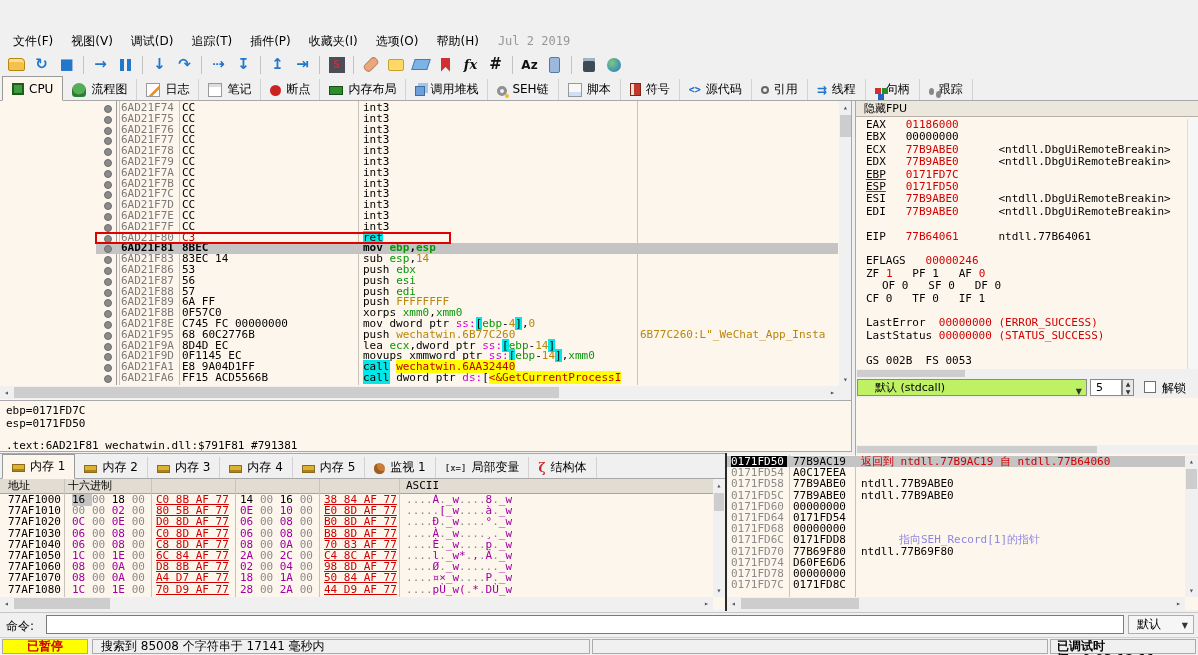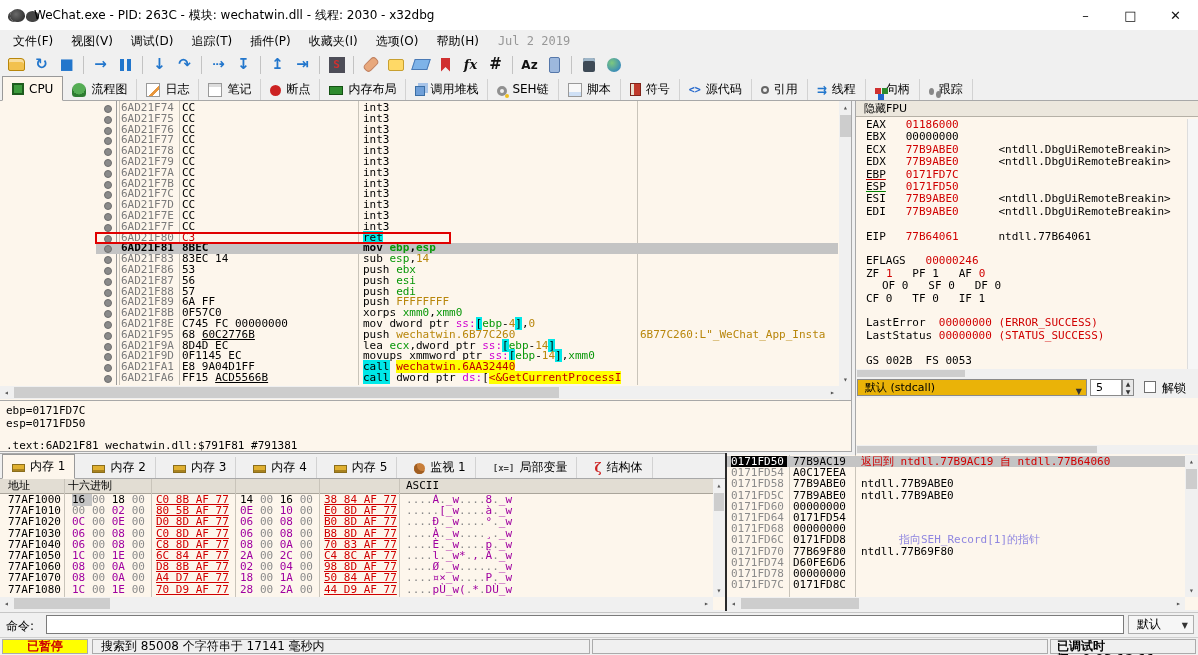--- a/index.html
+++ b/index.html
@@ -29,21 +29,21 @@
   .ik-strings{width:16px;height:16px;background:#4d4d57;color:#d03030;font:bold 11px/16px "DejaVu Sans Mono",monospace;text-align:center;}
   .ik-patch{width:14px;height:7px;background:#e8a87c;border:1px solid #c08060;border-radius:4px;transform:rotate(-45deg);}
   .ik-comment{width:14px;height:10px;background:#ffd966;border:1px solid #c8a030;border-radius:2px;}
   .ik-label{width:14px;height:9px;background:#7eb3e8;border:1px solid #4a7ab5;transform:skewX(-18deg);}
   .ik-bookmark{width:9px;height:14px;background:#d03030;clip-path:polygon(0 0,100% 0,100% 100%,50% 68%,0 100%);}
   .ik-phone{width:9px;height:14px;background:#9db8dd;border:1px solid #5577aa;border-radius:2px;}
   .ik-calc{width:12px;height:14px;background:#3e4a56;border-radius:2px;box-shadow:inset 0 3px 0 #9fb6c8;}
   .ik-globe{width:14px;height:14px;border-radius:50%;background:radial-gradient(circle at 35% 35%,#7ec97e,#2276cc);}
   
   .tabbar{position:absolute;left:0;top:77px;width:1198px;height:24px;background:#f0f0f0;border-bottom:1px solid #a8a8a8;display:flex;align-items:flex-end;padding-left:2px;box-sizing:border-box;}
-  .btabs{position:absolute;left:0;top:453px;width:725px;height:26px;background:#f0f0f0;border-top:1px solid #a8a8a8;border-bottom:1px solid #a8a8a8;display:flex;align-items:flex-end;padding-left:2px;box-sizing:border-box;gap:8px;}
+  .btabs{position:absolute;left:0;top:453px;width:725px;height:26px;background:#f0f0f0;border-top:1px solid #a8a8a8;border-bottom:1px solid #a8a8a8;display:flex;align-items:flex-end;padding-left:2px;box-sizing:border-box;}
   .tab{display:inline-flex;align-items:center;height:21px;padding:0 9px;border-right:1px solid #d2d2d2;white-space:nowrap;}
   .tab.active{background:#fdf6ec;border:1px solid #999;border-bottom:1px solid #fdf6ec;height:23px;margin-bottom:-1px;}
   .ti{display:inline-block;width:14px;height:14px;margin-right:5px;position:relative;box-sizing:border-box;text-align:center;}
   .ti-cpu{width:12px;height:12px;background:#3d9b3d;border:2px solid #1e5c1e;}
   .ti-graph{background:radial-gradient(circle at 50% 38%,#55ad55 55%,#2e7d32 56%);border-radius:50% 50% 25% 25%;}
   .ti-log{background:linear-gradient(135deg,transparent 55%,#e8963c 55%,#e8963c 72%,transparent 72%),#fff;border:1px solid #999;}
   .ti-notes{background:#fff;border:1px solid #999;box-shadow:inset 0 3px 0 #ddd;}
   .ti-breakpoints{width:11px;height:11px;margin-top:1px;background:#cc2222;border-radius:50%;}
   .ti-memmap{height:9px;margin-top:2px;background:#2e8b2e;border:1px solid #145214;}
   .ti-callstack{width:10px;height:10px;margin-top:3px;background:#6f9fd8;border:1px solid #3a6ea5;box-shadow:3px -3px 0 #a8c4e8;}
@@ -66,41 +66,41 @@
   .dselbg{position:absolute;left:96px;width:742px;top:0;height:100%;background:#c4c4c4;}
   .dbox{position:absolute;left:95px;width:356px;top:-1px;height:12px;border:2px solid #e00000;box-sizing:border-box;z-index:5;}
   .ddot{position:absolute;left:104px;top:2px;width:6px;height:6px;border-radius:50%;background:#8a8a8a;border:1px solid #6e6e6e;}
   .daddr{position:absolute;left:121px;color:#7a7a7a;}
   .drow.sel .daddr{color:#000;}
   .dbytes{position:absolute;left:182px;color:#000;}
   .dinstr{position:absolute;left:363px;}
   .dcomm{position:absolute;left:640px;color:#b8860b;}
   .tk-k{color:#000;} .tk-r{color:#089708;} .tk-n{color:#b8860b;} .tk-s{color:#d000d0;}
   .tk-b{background:#00e8e8;color:#000;} .tk-c{background:#00e8e8;color:#000;} .tk-y{background:#ffff00;color:#c00000;}
-  .b-u{text-decoration:underline;margin-top:26px;} .b-rd{color:#cc0000;}
+  .b-u{margin-top:26px;} .b-rd{color:#cc0000;}
   .vline{position:absolute;width:1px;background:#c9c4ba;}
   .gline{position:absolute;width:1px;background:#9a9a9a;}
   
   .sbtrack{position:absolute;background:#f0f0f0;}
   .sbthumb{position:absolute;background:#cdcdcd;}
   .sbarrow{position:absolute;width:13px;height:13px;font-size:8px;line-height:13px;text-align:center;color:#555;background:#f0f0f0;}
   
   .infopane{position:absolute;left:0;top:400px;width:852px;height:52px;background:#fdf6ec;border-top:1px solid #a8a8a8;border-bottom:1px solid #a8a8a8;border-right:1px solid #a8a8a8;box-sizing:border-box;font-size:11px;}
   .iline{position:absolute;left:6px;white-space:pre;}
   
   .registers{position:absolute;left:855px;top:101px;width:343px;height:354px;background:#fdf6ec;border-left:1px solid #a8a8a8;box-sizing:border-box;overflow:hidden;}
   .fpuhdr{position:absolute;left:0;top:0;width:343px;height:16px;background:#ece7dd;border-bottom:1px solid #b5b0a6;font-size:11px;line-height:16px;padding-left:8px;box-sizing:border-box;}
   .rrows{position:absolute;left:0;top:18px;width:330px;height:250px;overflow:hidden;}
   .rrow{position:absolute;left:10px;font-size:11px;line-height:12.4px;white-space:pre;}
   .r-k{color:#000;} .r-r{color:#d00000;}
   .r-ur{color:#000;text-decoration:underline;text-decoration-color:#cc0000;}
   .r-ug{color:#000;text-decoration:underline;text-decoration-color:#008000;}
   .rvscroll{position:absolute;left:331px;top:18px;width:11px;height:250px;background:#f6f6f6;border-left:1px solid #ddd;}
   .convrow{position:absolute;left:0;top:277px;width:343px;height:20px;background:#f0f0f0;}
-  .combo{position:absolute;background:#eab308;border:1px solid #8a8a8a;font-size:11px;line-height:15px;padding-left:7px;box-sizing:border-box;}
+  .combo{position:absolute;background:#bef264;border:1px solid #8a8a8a;font-size:11px;line-height:15px;padding-left:17px;box-sizing:border-box;}
   .combo .arr{position:absolute;right:4px;top:4px;font-size:8px;color:#333;}
   .spinbox{position:absolute;left:234px;top:1px;width:32px;height:17px;background:#fff;border:1px solid #8a8a8a;font-size:11px;line-height:15px;padding-left:5px;box-sizing:border-box;}
   .spinarr{position:absolute;left:266px;top:1px;width:12px;height:17px;border:1px solid #8a8a8a;background:#e8e8e8;font-size:6px;line-height:8px;text-align:center;color:#333;box-sizing:border-box;}
   .chk{position:absolute;left:288px;top:3px;width:12px;height:12px;background:#fff;border:1px solid #707070;box-sizing:border-box;}
   .chklbl{position:absolute;left:306px;top:2px;font-size:12px;}
   .args{position:absolute;left:0;top:298px;width:343px;height:46px;background:#fdf6ec;border-top:1px solid #b5b0a6;overflow:hidden;}
   .arow{position:absolute;left:0;width:343px;height:11px;font-size:11px;line-height:11px;white-space:pre;padding-left:4px;box-sizing:border-box;}
   .arow.sel{background:#c4c4c4;}
   
   .dump{position:absolute;left:0;top:479px;width:725px;height:131px;background:#fdf6ec;overflow:hidden;}
@@ -136,29 +136,20 @@
   .seg-state{left:2px;width:86px;background:#ffff00;color:#cc0000;font-weight:bold;text-align:center;}
   .seg-msg{left:92px;width:498px;padding-left:8px;}
   .seg-empty{left:592px;width:456px;}
   .seg-time{left:1050px;width:146px;padding-left:6px;font-weight:bold;}
 </style>
 </head>
 <body>
 
 <div id="app">
 
-  <div class="titlebar">
-    <span class="appicon"></span>
-    <span class="title">WeChat.exe - PID: 263C - 模块: wechatwin.dll - 线程: 2030 - x32dbg</span>
-    <span class="wctl">
-      <span class="wbtn">–</span>
-      <span class="wbtn">□</span>
-      <span class="wbtn">✕</span>
-    </span>
-  </div>
 
   <div class="menubar">
     <span id="menuitems" style="display:flex;">
         <span class="mitem">文件(F)</span>
         <span class="mitem">视图(V)</span>
         <span class="mitem">调试(D)</span>
         <span class="mitem">追踪(T)</span>
         <span class="mitem">插件(P)</span>
         <span class="mitem">收藏夹(I)</span>
         <span class="mitem">选项(O)</span>

